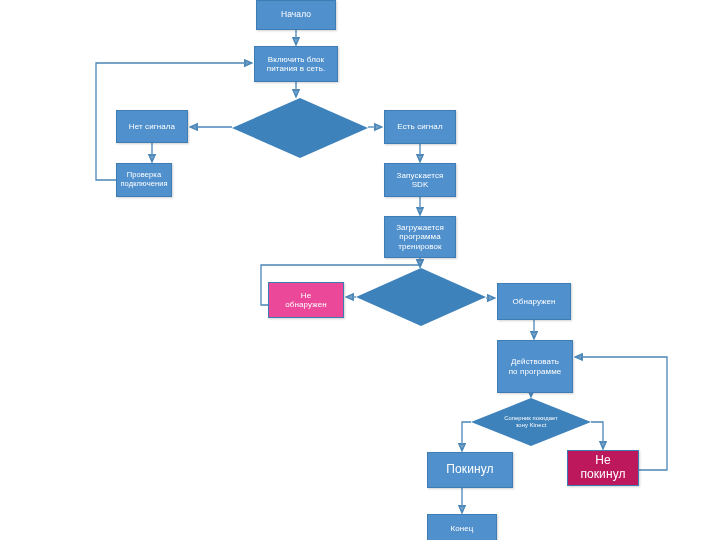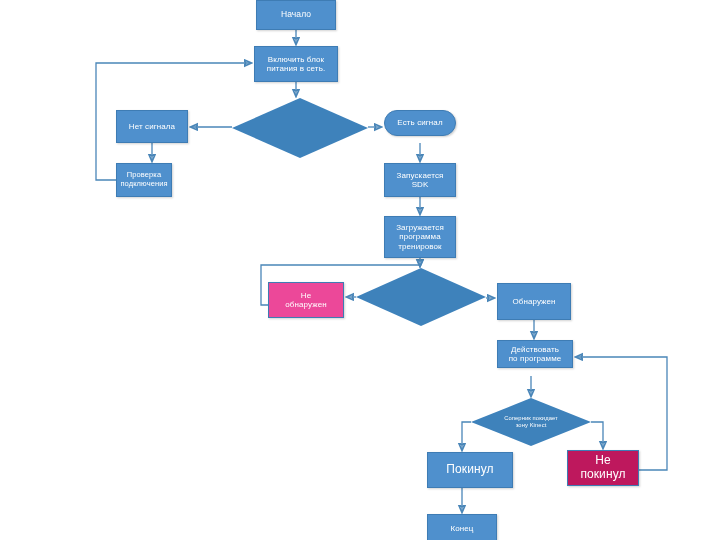--- a/index.html
+++ b/index.html
@@ -113,33 +113,33 @@
 
     <path d="M639,470 L667,470 L667,357 L576,357" marker-end="url(#ah)"></path>
   </svg>
 
   <div id="nodes">
       <div class="node rect" style="left: 256px; top: 0px; width: 80px; height: 30px; font-size: 8.5px; background: rgb(79, 144, 205);"><span>Начало</span></div>
       <div class="node rect" style="left: 254px; top: 46px; width: 84px; height: 36px; font-size: 8px; background: rgb(79, 144, 205);"><span>Включить блок
 питания в сеть.</span></div>
       <div class="node diamond-wrap" style="left: 232px; top: 98px; width: 136px; height: 60px; font-size: 7.5px;"><div class="diamond-shape" style="background: rgb(62, 130, 187);"></div></div>
       <div class="node rect" style="left: 116px; top: 110px; width: 72px; height: 33px; font-size: 8px; background: rgb(79, 144, 205);"><span>Нет сигнала</span></div>
-      <div class="node rect" style="left: 384px; top: 110px; width: 72px; height: 26px; font-size: 8px; background: rgb(79, 144, 205); border-radius: 13px;"><span>Есть сигнал</span></div>
+      <div class="node rect" style="left: 384px; top: 110px; width: 72px; height: 34px; font-size: 8px; background: rgb(79, 144, 205);"><span>Есть сигнал</span></div>
       <div class="node rect" style="left: 116px; top: 163px; width: 56px; height: 34px; font-size: 7.5px; background: rgb(79, 144, 205);"><span>Проверка
 подключения</span></div>
       <div class="node rect" style="left: 384px; top: 163px; width: 72px; height: 34px; font-size: 8px; background: rgb(79, 144, 205);"><span>Запускается
 SDK</span></div>
       <div class="node rect" style="left: 384px; top: 216px; width: 72px; height: 42px; font-size: 8px; background: rgb(79, 144, 205);"><span>Загружается
 программа
 тренировок</span></div>
       <div class="node diamond-wrap" style="left: 356px; top: 268px; width: 130px; height: 58px; font-size: 7.5px;"><div class="diamond-shape" style="background: rgb(62, 130, 187);"></div></div>
       <div class="node rect" style="left: 268px; top: 282px; width: 76px; height: 36px; font-size: 8px; background: #ec4899;"><span>Не
 обнаружен</span></div>
       <div class="node rect" style="left: 497px; top: 283px; width: 74px; height: 37px; font-size: 8px; background: rgb(79, 144, 205);"><span>Обнаружен</span></div>
-      <div class="node rect" style="left: 497px; top: 340px; width: 76px; height: 28px; font-size: 8px; background: rgb(79, 144, 205);"><span>Действовать
+      <div class="node rect" style="left: 497px; top: 340px; width: 76px; height: 53px; font-size: 8px; background: rgb(79, 144, 205);"><span>Действовать
 по программе</span></div>
       <div class="node diamond-wrap" style="left: 471px; top: 398px; width: 120px; height: 48px; font-size: 5.8px;"><div class="diamond-shape" style="background: rgb(62, 130, 187);"></div><div class="diamond-label">Соперник покидает
 зону Kinect</div></div>
       <div class="node rect" style="left: 427px; top: 452px; width: 86px; height: 36px; font-size: 12px; background: rgb(79, 144, 205);"><span>Покинул</span></div>
       <div class="node rect" style="left: 567px; top: 450px; width: 72px; height: 36px; font-size: 12px; background: #be185d;"><span>Не покинул</span></div>
       <div class="node rect" style="left: 427px; top: 514px; width: 70px; height: 30px; font-size: 8px; background: rgb(79, 144, 205);"><span>Конец</span></div>
     </div>
 
 </div>
 

